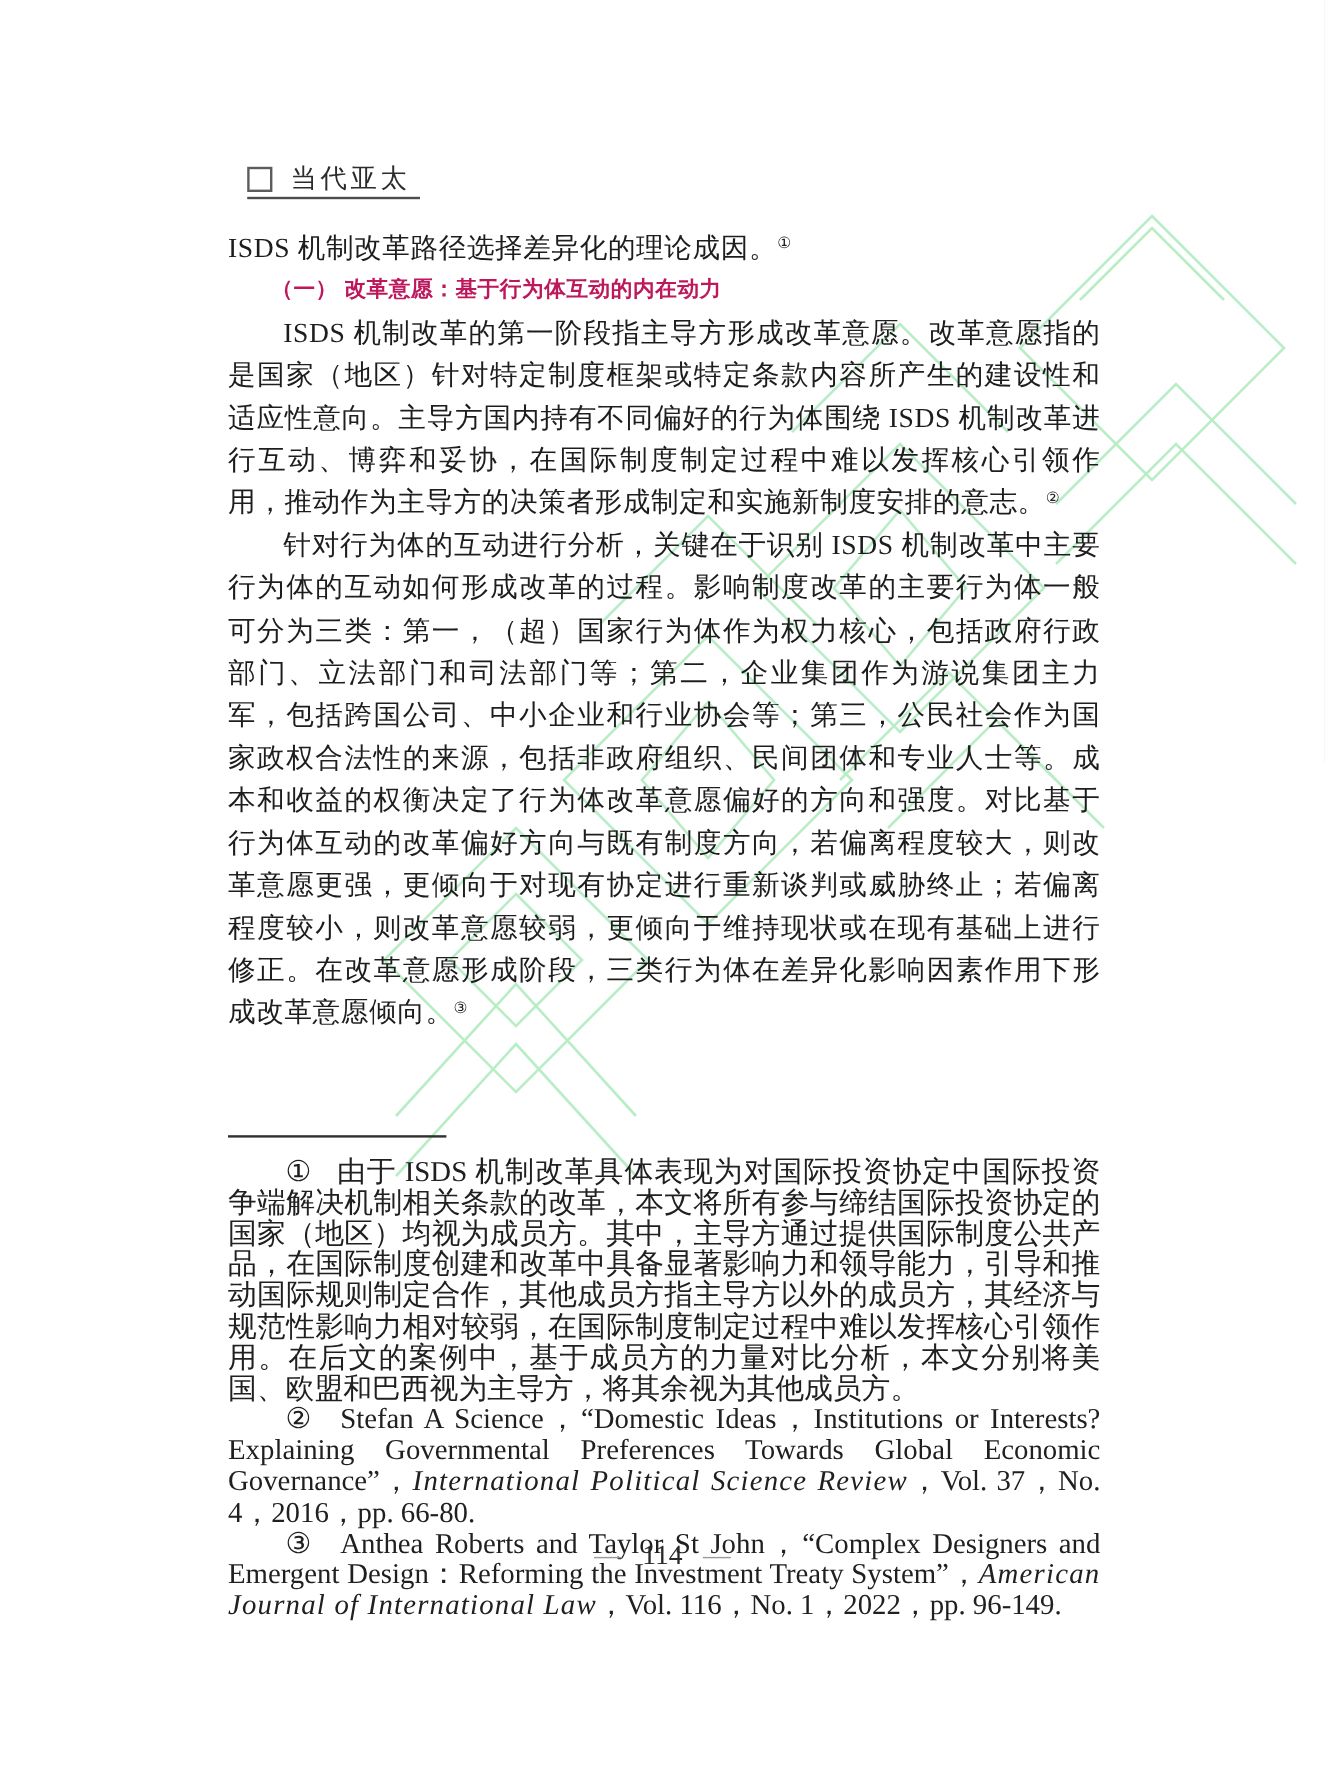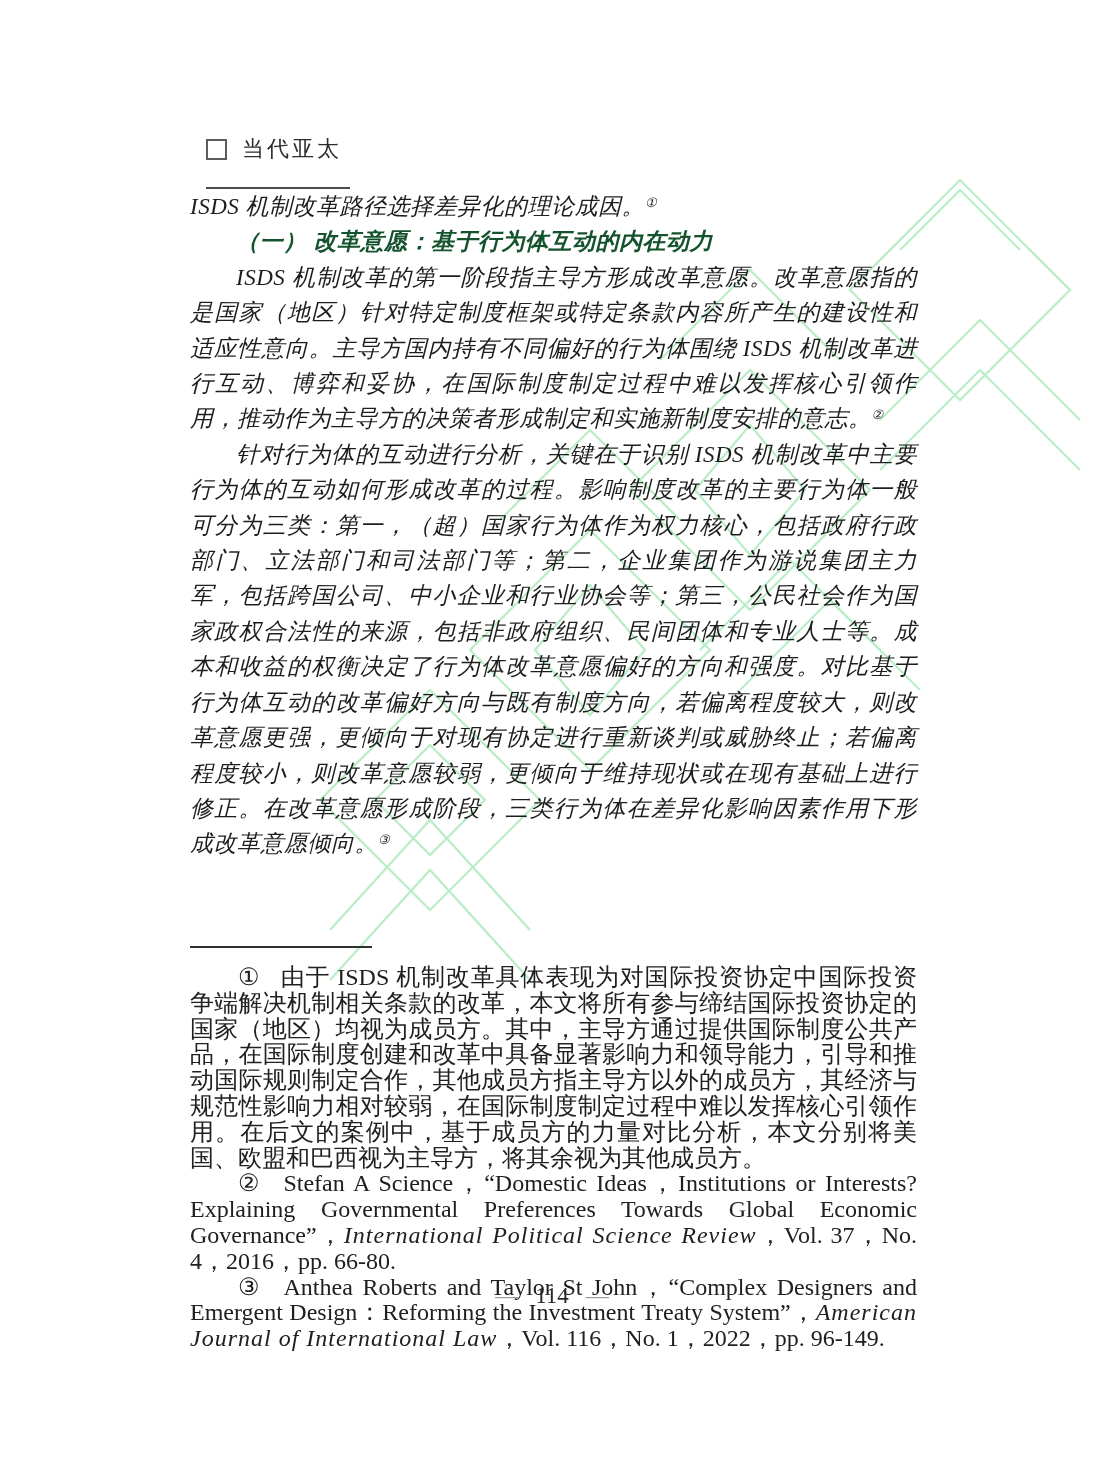--- a/index.html
+++ b/index.html
@@ -20,21 +20,21 @@
     pointer-events: none;
   }
   .header {
     position: absolute;
     left: 206px;
     top: 134px;
     z-index: 1;
     display: inline-flex;
     align-items: center;
     gap: 15px;
-    padding: 0 8px 23px 0;
+    padding: 0 8px 0 0;
     border-bottom: 2px solid #4c4c4c;
     font-size: 22px;
     letter-spacing: 3px;
     color: #2c2c2c;
   }
   .box-icon {
     display: inline-block;
     width: 17px;
     height: 17px;
     border: 2px solid #5c5c5c;
@@ -43,30 +43,29 @@
   .body-text {
     position: absolute;
     left: 190px;
     top: 189px;
     width: 727px;
     z-index: 1;
     font-size: 23px;
     line-height: 35.4px;
     letter-spacing: 0.5px;
     text-align: justify;
-    font-style: italic;
   }
   .body-text p, .body-text h2 { margin: 0; padding: 0; }
   .heading {
     font-family: "Liberation Sans", "DejaVu Sans", sans-serif;
     font-weight: 700;
-    font-size: 23px;
+    font-size: 18px;
     line-height: 35.4px;
     text-indent: 2em;
-    color: #14532d;
+    color: #be185d;
   }
   .indent { text-indent: 2em; }
   sup.ref {
     font-size: 13px;
     line-height: 0;
     vertical-align: 7px;
     letter-spacing: 0;
   }
   .footnotes {
     position: absolute;

